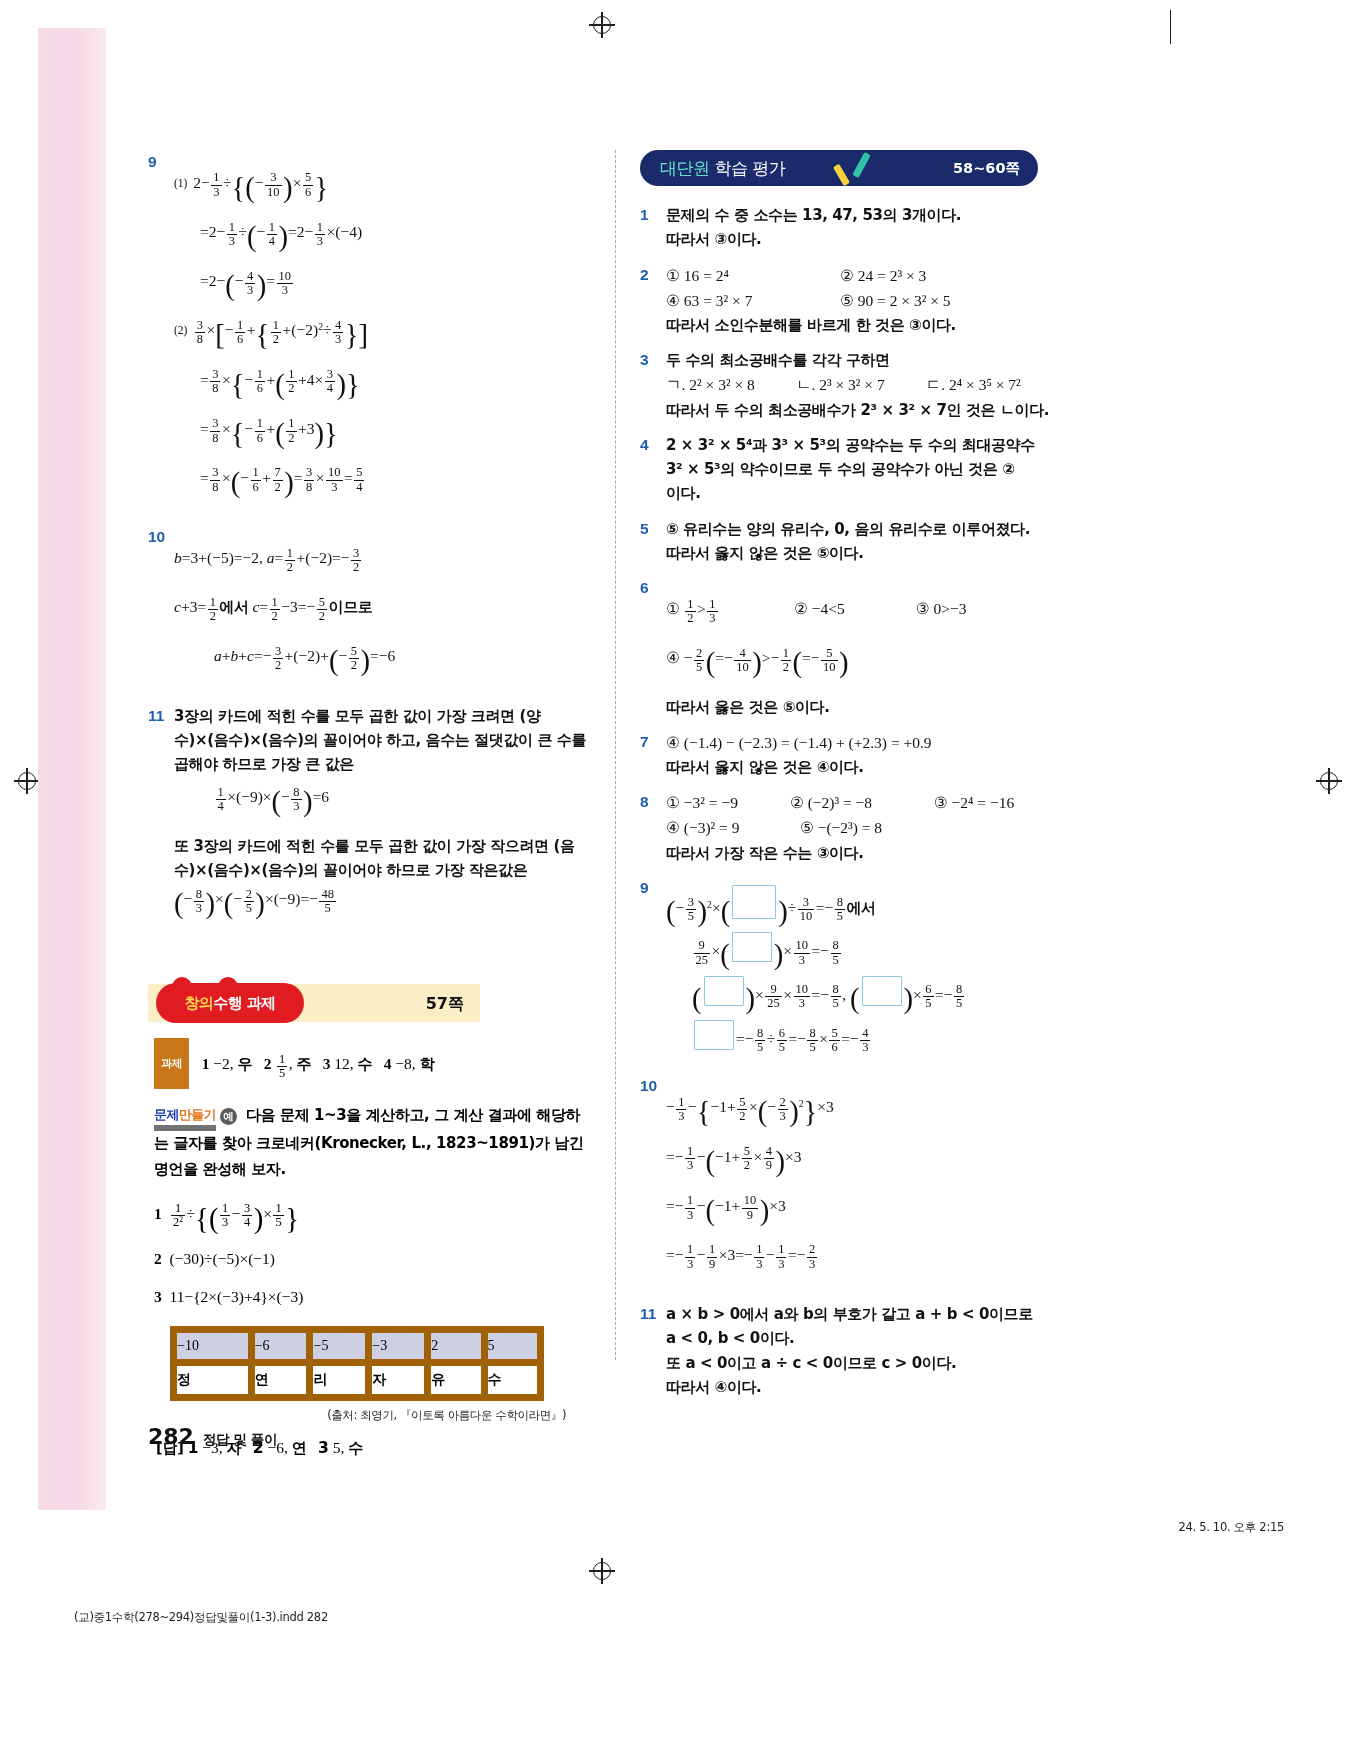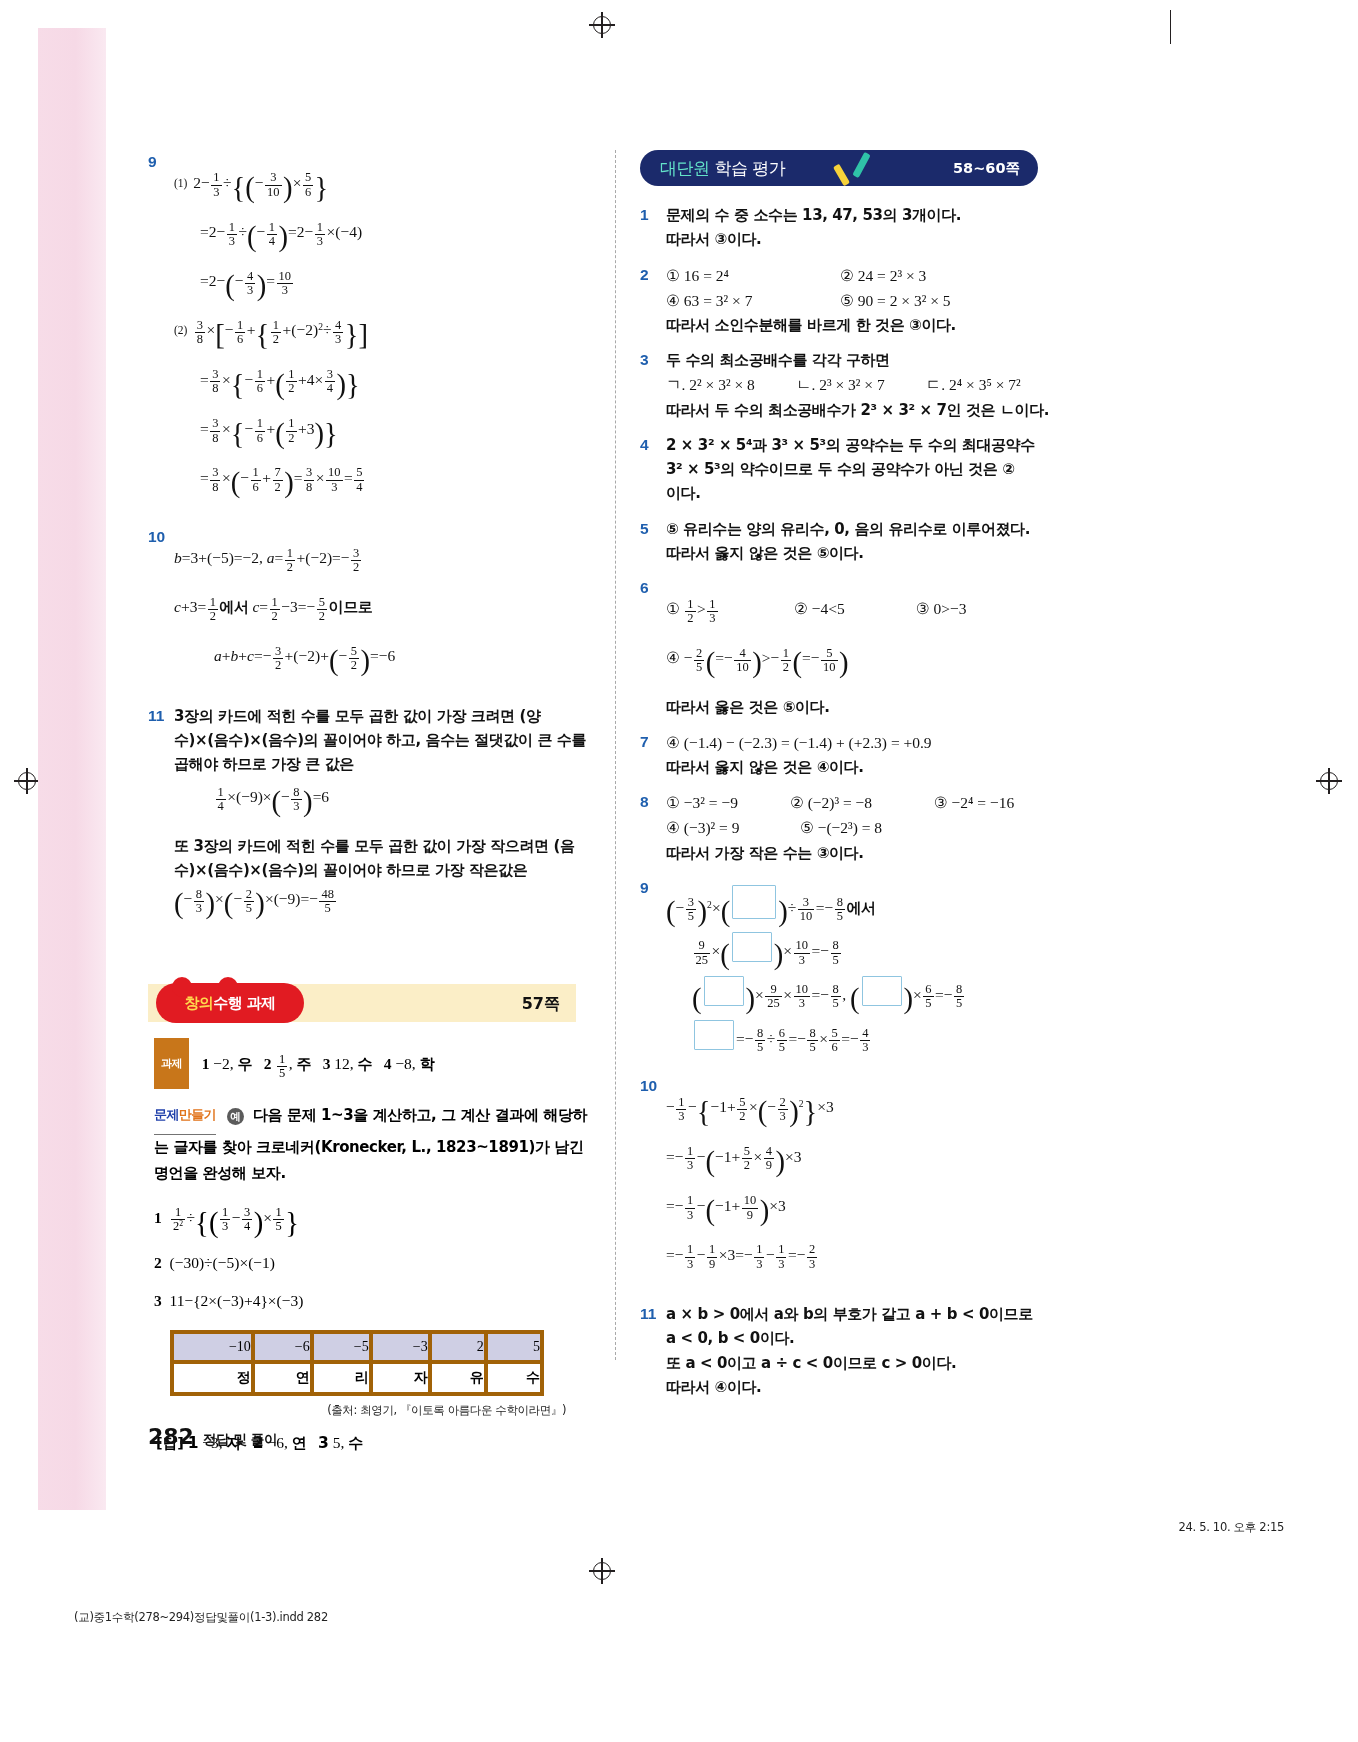--- a/index.html
+++ b/index.html
@@ -91,21 +91,21 @@
     position:absolute; left:218px; top:2px; width:7px; height:26px;
     background:#2fc2a8; transform:rotate(28deg); border-radius:2px;
   }
   .tick-yellow{
     position:absolute; left:198px; top:14px; width:7px; height:22px;
     background:#f6d23a; transform:rotate(-30deg); border-radius:2px;
   }
 
   
   .task-banner{
-    position:relative; height:38px; width:428px;
+    position:relative; height:38px; width:332px;
     background:#fbeec7; margin:0 0 16px 0; display:flex; align-items:center;
   }
   .task-bubble{
     position:absolute; left:8px; top:-1px; width:148px; height:40px;
     background:#e11b22; border-radius:21px;
     display:flex; align-items:center; justify-content:center;
   }
   .task-bubble::before, .task-bubble::after{
     content:""; position:absolute; background:#e11b22; border-radius:50%;
   }
@@ -124,22 +124,22 @@
 
   
   .tag-gwaje{
     display:inline-block; background:#c8761a; color:#fff;
     font-family:"DejaVu Sans", sans-serif; font-weight:bold; font-size:11px;
     padding:18px 7px; border-radius:0; letter-spacing:-0.6px;
     vertical-align:0.18em; margin-right:9px;
   }
   .tag-make{
     display:inline-block; font-family:"DejaVu Sans", sans-serif; font-weight:bold;
-    font-size:13px; letter-spacing:-0.6px; margin-right:7px;
-    border-bottom:1px solid #737373; padding-bottom:10px; vertical-align:0.1em;
+    font-size:13px; letter-spacing:-0.6px; 
+    border-bottom:6px solid #737373; padding-bottom:1px; vertical-align:0.1em;
   }
   .tag-make .b{ color:#1f3faa; }
   .tag-make .o{ color:#e1741c; }
   .ye-badge{
     display:inline-block; width:17px; height:17px; border-radius:50%;
     background:#5b5b5b; color:#fff; font-family:"DejaVu Sans", sans-serif;
     font-size:10.5px; font-weight:bold; text-align:center; line-height:17px;
     vertical-align:0.08em; margin-right:5px;
   }
 
@@ -154,21 +154,21 @@
     font-family:"DejaVu Sans", sans-serif; font-weight:bold; font-size:12px;
     color:#111; margin:0 1.5px; vertical-align:0.06em; background:#fff;
   }
 
   
   .lettertable{
     border-collapse:collapse; margin:10px 0 0 22px; width:374px;
     font-size:14px;
   }
   .lettertable td{
-    border:4px solid #a16207; text-align:right; padding:5px 0;
+    border:7px solid #a16207; text-align:left; padding:5px 0;
     font-family:"Liberation Serif", serif;
   }
   .lettertable tr.hdr td{ background:#cfcfe4; font-weight:normal; }
   .lettertable tr.body td{ background:#fff; font-family:"DejaVu Sans", sans-serif; font-size:14px; font-weight:600; }
 
   .source{
     text-align:right; font-family:"DejaVu Sans", sans-serif; font-size:11.5px;
     margin:7px 22px 0 0; color:#222; letter-spacing:-0.4px;
   }
   .answer-line{

